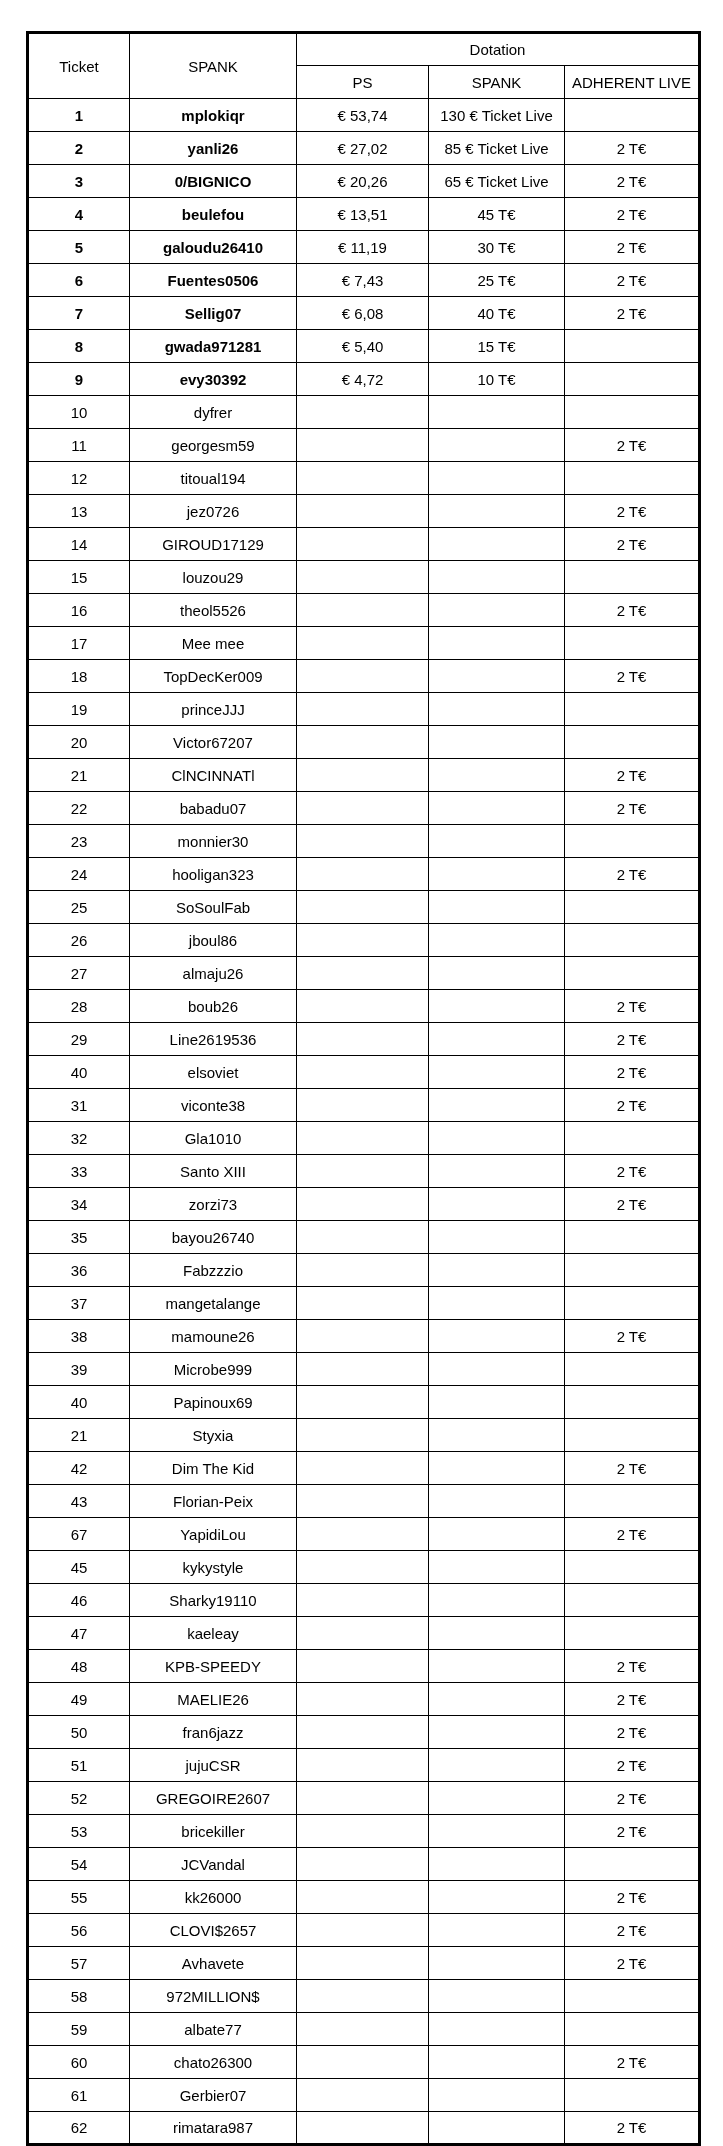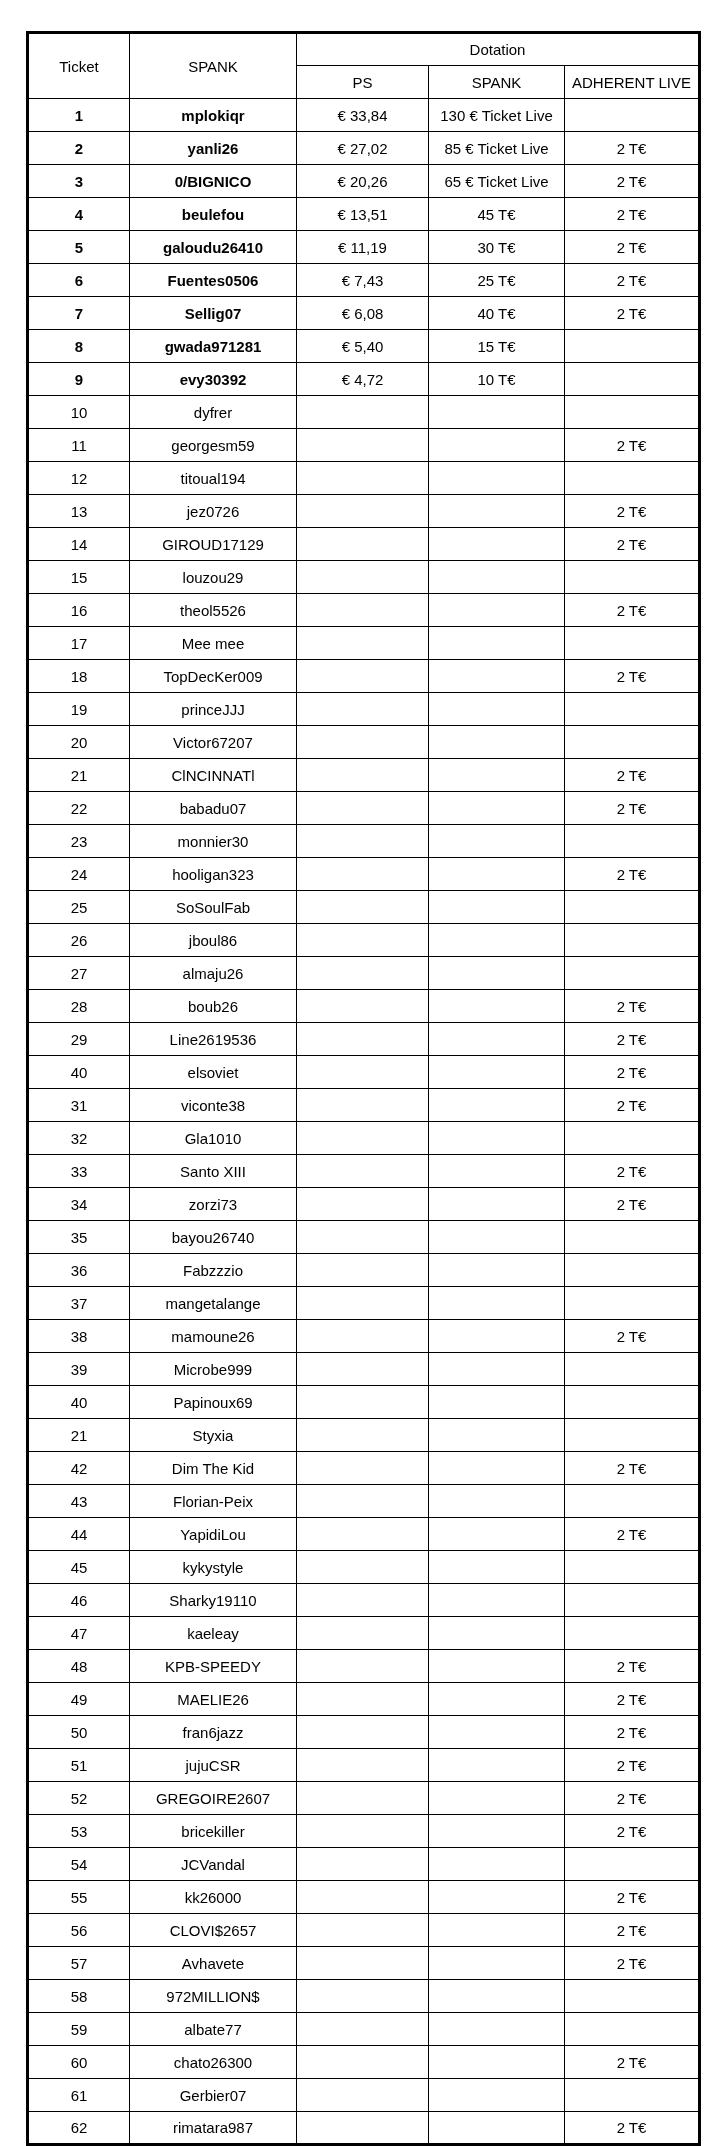--- a/index.html
+++ b/index.html
@@ -74,21 +74,21 @@
       <tr>
         <th class="hdr-bottom">PS</th>
         <th class="hdr-bottom">SPANK</th>
         <th class="hdr-bottom">ADHERENT LIVE</th>
       </tr>
     </thead>
     <tbody id="table-body">
         <tr>
     <td class="bold-cell">1</td>
     <td class="bold-cell">mplokiqr</td>
-    <td>€ 33,84</td>
+    <td>€ 53,74</td>
     <td>130 € Ticket Live</td>
     <td></td>
   </tr>
         <tr>
     <td class="bold-cell">2</td>
     <td class="bold-cell">yanli26</td>
     <td>€ 27,02</td>
     <td>85 € Ticket Live</td>
     <td>2 T€</td>
   </tr>
@@ -373,21 +373,21 @@
     <td>2 T€</td>
   </tr>
         <tr>
     <td>43</td>
     <td>Florian-Peix</td>
     <td></td>
     <td></td>
     <td></td>
   </tr>
         <tr>
-    <td>44</td>
+    <td>67</td>
     <td>YapidiLou</td>
     <td></td>
     <td></td>
     <td>2 T€</td>
   </tr>
         <tr>
     <td>45</td>
     <td>kykystyle</td>
     <td></td>
     <td></td>

